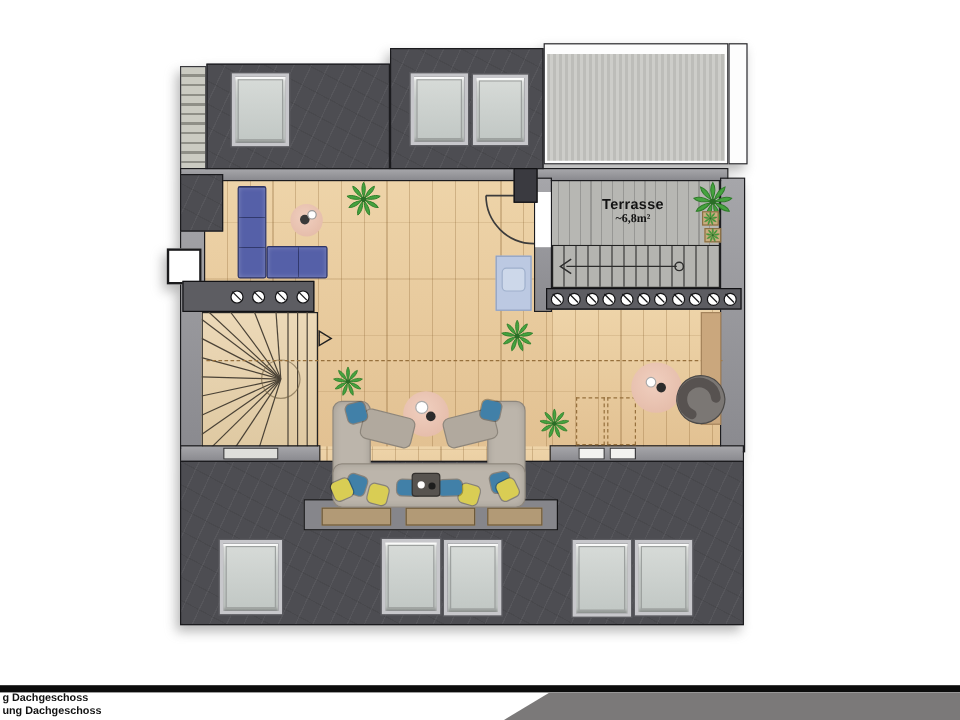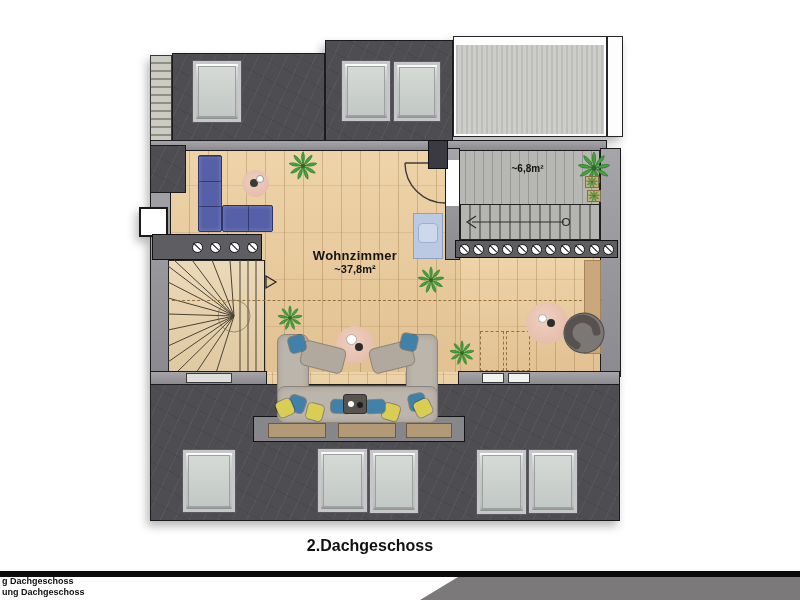--- a/index.html
+++ b/index.html
@@ -38,21 +38,21 @@
   .p-blue{background:#4180a8;} .p-yellow{background:#d9cd54;}
   .rug{border-radius:50%;background:radial-gradient(circle at 45% 40%,#f0cfbf,#e2b7a4);}
   .dot{position:absolute;border-radius:50%;}
   .dashbox{border:1px dashed #96703d;}
   .tanins{position:absolute;background:#b29a76;border:1px solid #6e5a3a;}
   
   .room-label{position:absolute;text-align:center;color:#141414;font-weight:bold;}
   .room-name{font-size:13px;letter-spacing:.3px;}
   .room-area{font-size:11px;}
   #terr-label .room-name{font-size:12px;}
-  #terr-label .room-area{font-size:10px;}
+  #terr-label .room-area{font-size:10px;font-family:Liberation Serif, serif;}
   #floor-title{position:absolute;left:250px;top:537px;width:240px;text-align:center;
                font-size:16px;font-weight:bold;color:#111;}
   
   #footer-bar{position:absolute;left:0;top:571px;width:800px;height:6px;background:#0c0c0c;}
   #footer-poly{position:absolute;left:420px;top:577px;width:380px;height:23px;background:#7b7979;
                clip-path:polygon(38px 0,100% 0,100% 100%,0 100%);}
   #disclaimer{position:absolute;left:2px;top:576px;font-size:9px;font-weight:bold;color:#111;line-height:10.5px;}
 </style>
 </head>
 <body>
@@ -289,29 +289,25 @@
       </svg>
     <div class="abs" style="left:585px;top:176px;width:14px;height:12px;background:#c9ad7e;border:1px solid #8a6f45"></div>
     <div class="abs" style="left:587px;top:190px;width:14px;height:12px;background:#c9ad7e;border:1px solid #8a6f45"></div>
     <svg class="abs" style="left:586px;top:176px" width="12" height="12">
         <use href="#plant"></use>
       </svg>
     <svg class="abs" style="left:588px;top:190px" width="12" height="12">
         <use href="#plant"></use>
       </svg>
 
-    <div class="room-label" style="left:280px;top:248px;width:150px">
-      <div class="room-name">Wohnzimmer</div>
-      <div class="room-area">~37,8m²</div>
-    </div>
     <div class="room-label" id="terr-label" style="left:455px;top:163px;width:145px">
+      <div class="room-name">Terrasse</div>
       <div class="room-area">~6,8m²</div>
     </div>
   </div>
 
-  <div id="floor-title">2.Dachgeschoss</div>
   <div id="footer-bar"></div>
   <div id="footer-poly"></div>
   <div id="disclaimer">
     <div>g Dachgeschoss</div>
     <div>ung Dachgeschoss</div>
   </div>
 </div>
 
 </body></html>

